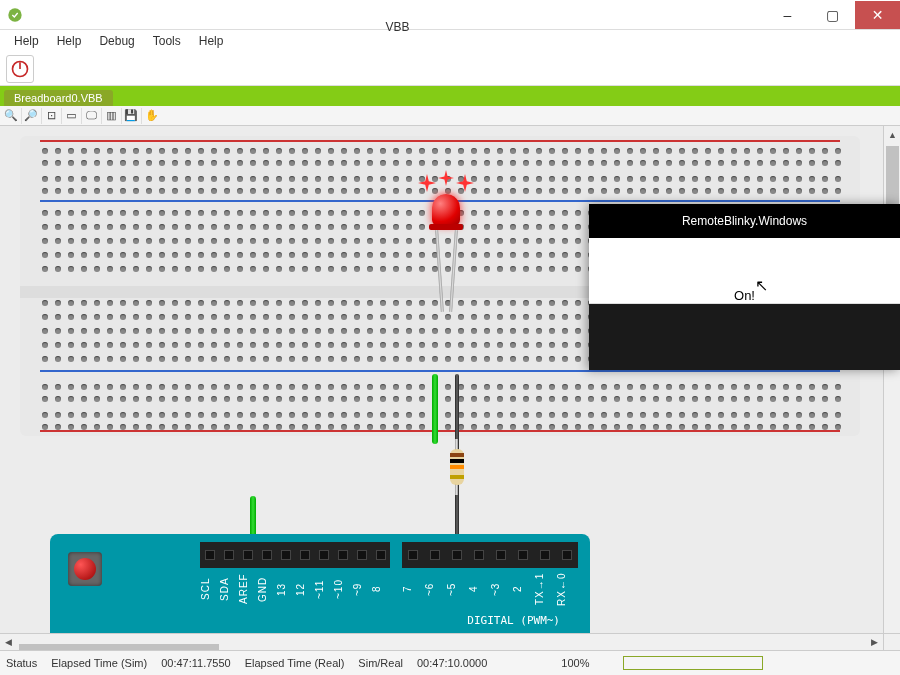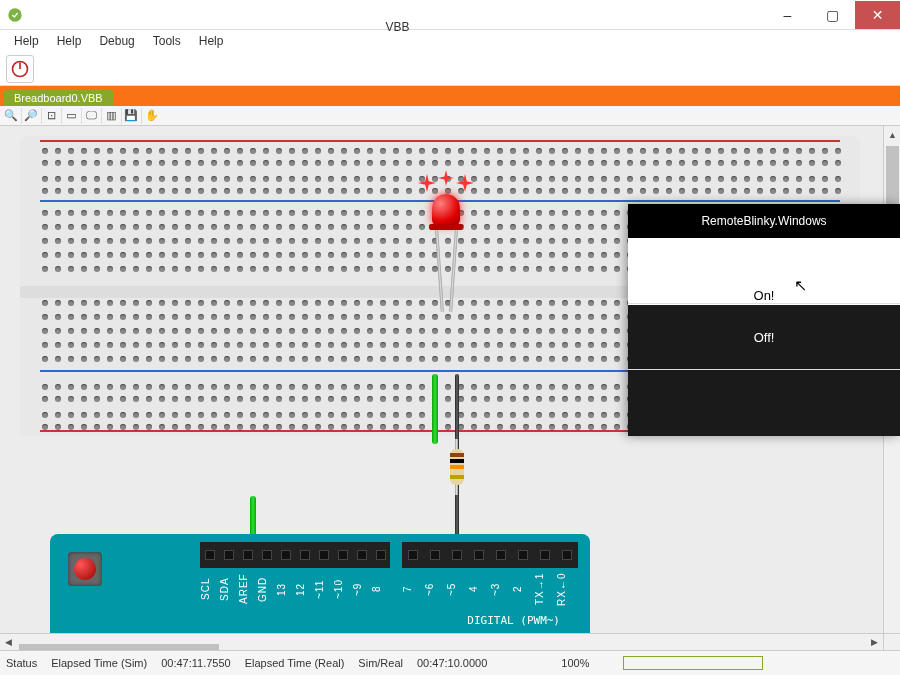--- a/index.html
+++ b/index.html
@@ -13,21 +13,21 @@
 .titlebar .win-btn { width: 45px; height: 28px; display: flex; align-items: center; justify-content: center; font-size: 14px; color: #333; }
 .titlebar .win-btn.close { background: #c75050; color: #fff; }
 
 .menubar { height: 22px; background: #fff; display: flex; align-items: center; padding: 0 6px; gap: 2px; }
 .menubar .menu-item { padding: 2px 8px; font-size: 12px; color: #333; }
 
 .toolbar { height: 34px; background: #fff; display: flex; align-items: center; padding: 0 6px; border-bottom: 1px solid #ddd; }
 .power-btn { width: 28px; height: 28px; border: 1px solid #ccc; border-radius: 3px; display: flex; align-items: center; justify-content: center; }
 .power-btn svg { width: 20px; height: 20px; }
 
-.file-tab-bar { height: 20px; background: #f97316; display: flex; align-items: flex-end; padding: 0 4px; }
+.file-tab-bar { height: 20px; background: #84cc16; display: flex; align-items: flex-end; padding: 0 4px; }
 .file-tab { background: #8aa827; color: #fff; font-size: 11px; padding: 2px 10px; border-radius: 3px 3px 0 0; }
 
 .mini-toolbar { height: 20px; background: #f5f5f5; border-bottom: 1px solid #ccc; display: flex; align-items: center; padding: 0 4px; gap: 2px; }
 .mini-btn { width: 18px; height: 16px; display: flex; align-items: center; justify-content: center; font-size: 11px; color: #444; border-right: 1px solid #ddd; padding-right: 2px; }
 .mini-btn:last-child { border-right: none; }
 
 .canvas-area { position: relative; height: 524px; background: #ececec; overflow: hidden; }
 .vscroll { position: absolute; right: 0; top: 0; width: 17px; height: 100%; background: #f0f0f0; border-left: 1px solid #ccc; }
 .vscroll .thumb { position: absolute; left: 2px; width: 13px; background: #c1c1c1; top: 20px; height: 60px; }
 .vscroll .arrow { position: absolute; left: 0; width: 17px; height: 17px; display: flex; align-items: center; justify-content: center; font-size: 9px; color: #555; }
@@ -86,21 +86,21 @@
 .arduino .digital-label { position: absolute; right: 30px; top: 80px; color: #fff; font-size: 11px; font-family: monospace; }
 .arduino .logo-area { position: absolute; left: 170px; top: 108px; display: flex; align-items: center; color: #fff; }
 .arduino .infinity { font-size: 48px; border: 3px solid #fff; border-radius: 30px; padding: 0 12px; line-height: 1; display:flex; align-items:center; height:48px; }
 .arduino .uno-badge { margin-left: 14px; border: 3px solid #fff; border-radius: 20px; padding: 4px 16px; font-size: 26px; font-weight: bold; }
 .arduino .led-label { position: absolute; left: 110px; font-size: 14px; color: #fff; font-family: monospace; }
 .arduino .led-label.L { top: 110px; }
 .arduino .indicator { position:absolute; width:20px; height:12px; background:#064; }
 .arduino .indicator.i-L { left: 140px; top: 112px; }
 
 
-.remote-win { position: absolute; right: 0; top: 204px; width: 272px; box-shadow: -2px 0 10px rgba(0,0,0,.4); background: #fff; }
+.remote-win { position: absolute; right: 0; top: 204px; width: 311px; box-shadow: -2px 0 10px rgba(0,0,0,.4); background: #fff; }
 .remote-title { height: 34px; background: #000; color: #fff; font-size: 12px; display: flex; align-items: center; justify-content: center; }
 .remote-btn { height: 66px; display: flex; align-items: center; justify-content: center; font-size: 13px; border-bottom: 1px solid #ddd; position: relative; }
 .remote-btn.on { background: #fff; color: #000; align-items: flex-end; }
 .remote-btn.off { background: #1a1a1a; color: #fff; border-top: 1px solid #fff; }
 .remote-spacer { height: 66px; background: #1a1a1a; }
 .cursor { position: absolute; font-size: 16px; color: #000; }
 
 
 .statusbar { position: absolute; left:0; right:0; bottom:0; height: 25px; background: #f5f5f5; border-top: 1px solid #ccc; display: flex; align-items: center; font-size: 11px; color: #333; padding: 0 6px; gap: 14px; }
 .statusbar .seg { white-space: nowrap; }
@@ -1421,23 +1421,20 @@
     <div class="arrow down">▼</div>
   </div>
 </div>
 
 <div class="remote-win">
   <div class="remote-title">RemoteBlinky.Windows</div>
   <div class="remote-btn on">
     <span>On!</span>
     <span class="cursor" style="top:38px;left:166px">↖</span>
   </div>
-  <div class="remote-btn off">
-    <span>Off!</span>
-  </div>
   <div class="remote-spacer"></div>
 </div>
 
 <div class="hscroll-bot">
   <div class="arrow">◀</div>
   <div class="track">
       <div class="thumb"></div>
     </div>
   <div class="arrow">▶</div>
 </div>

